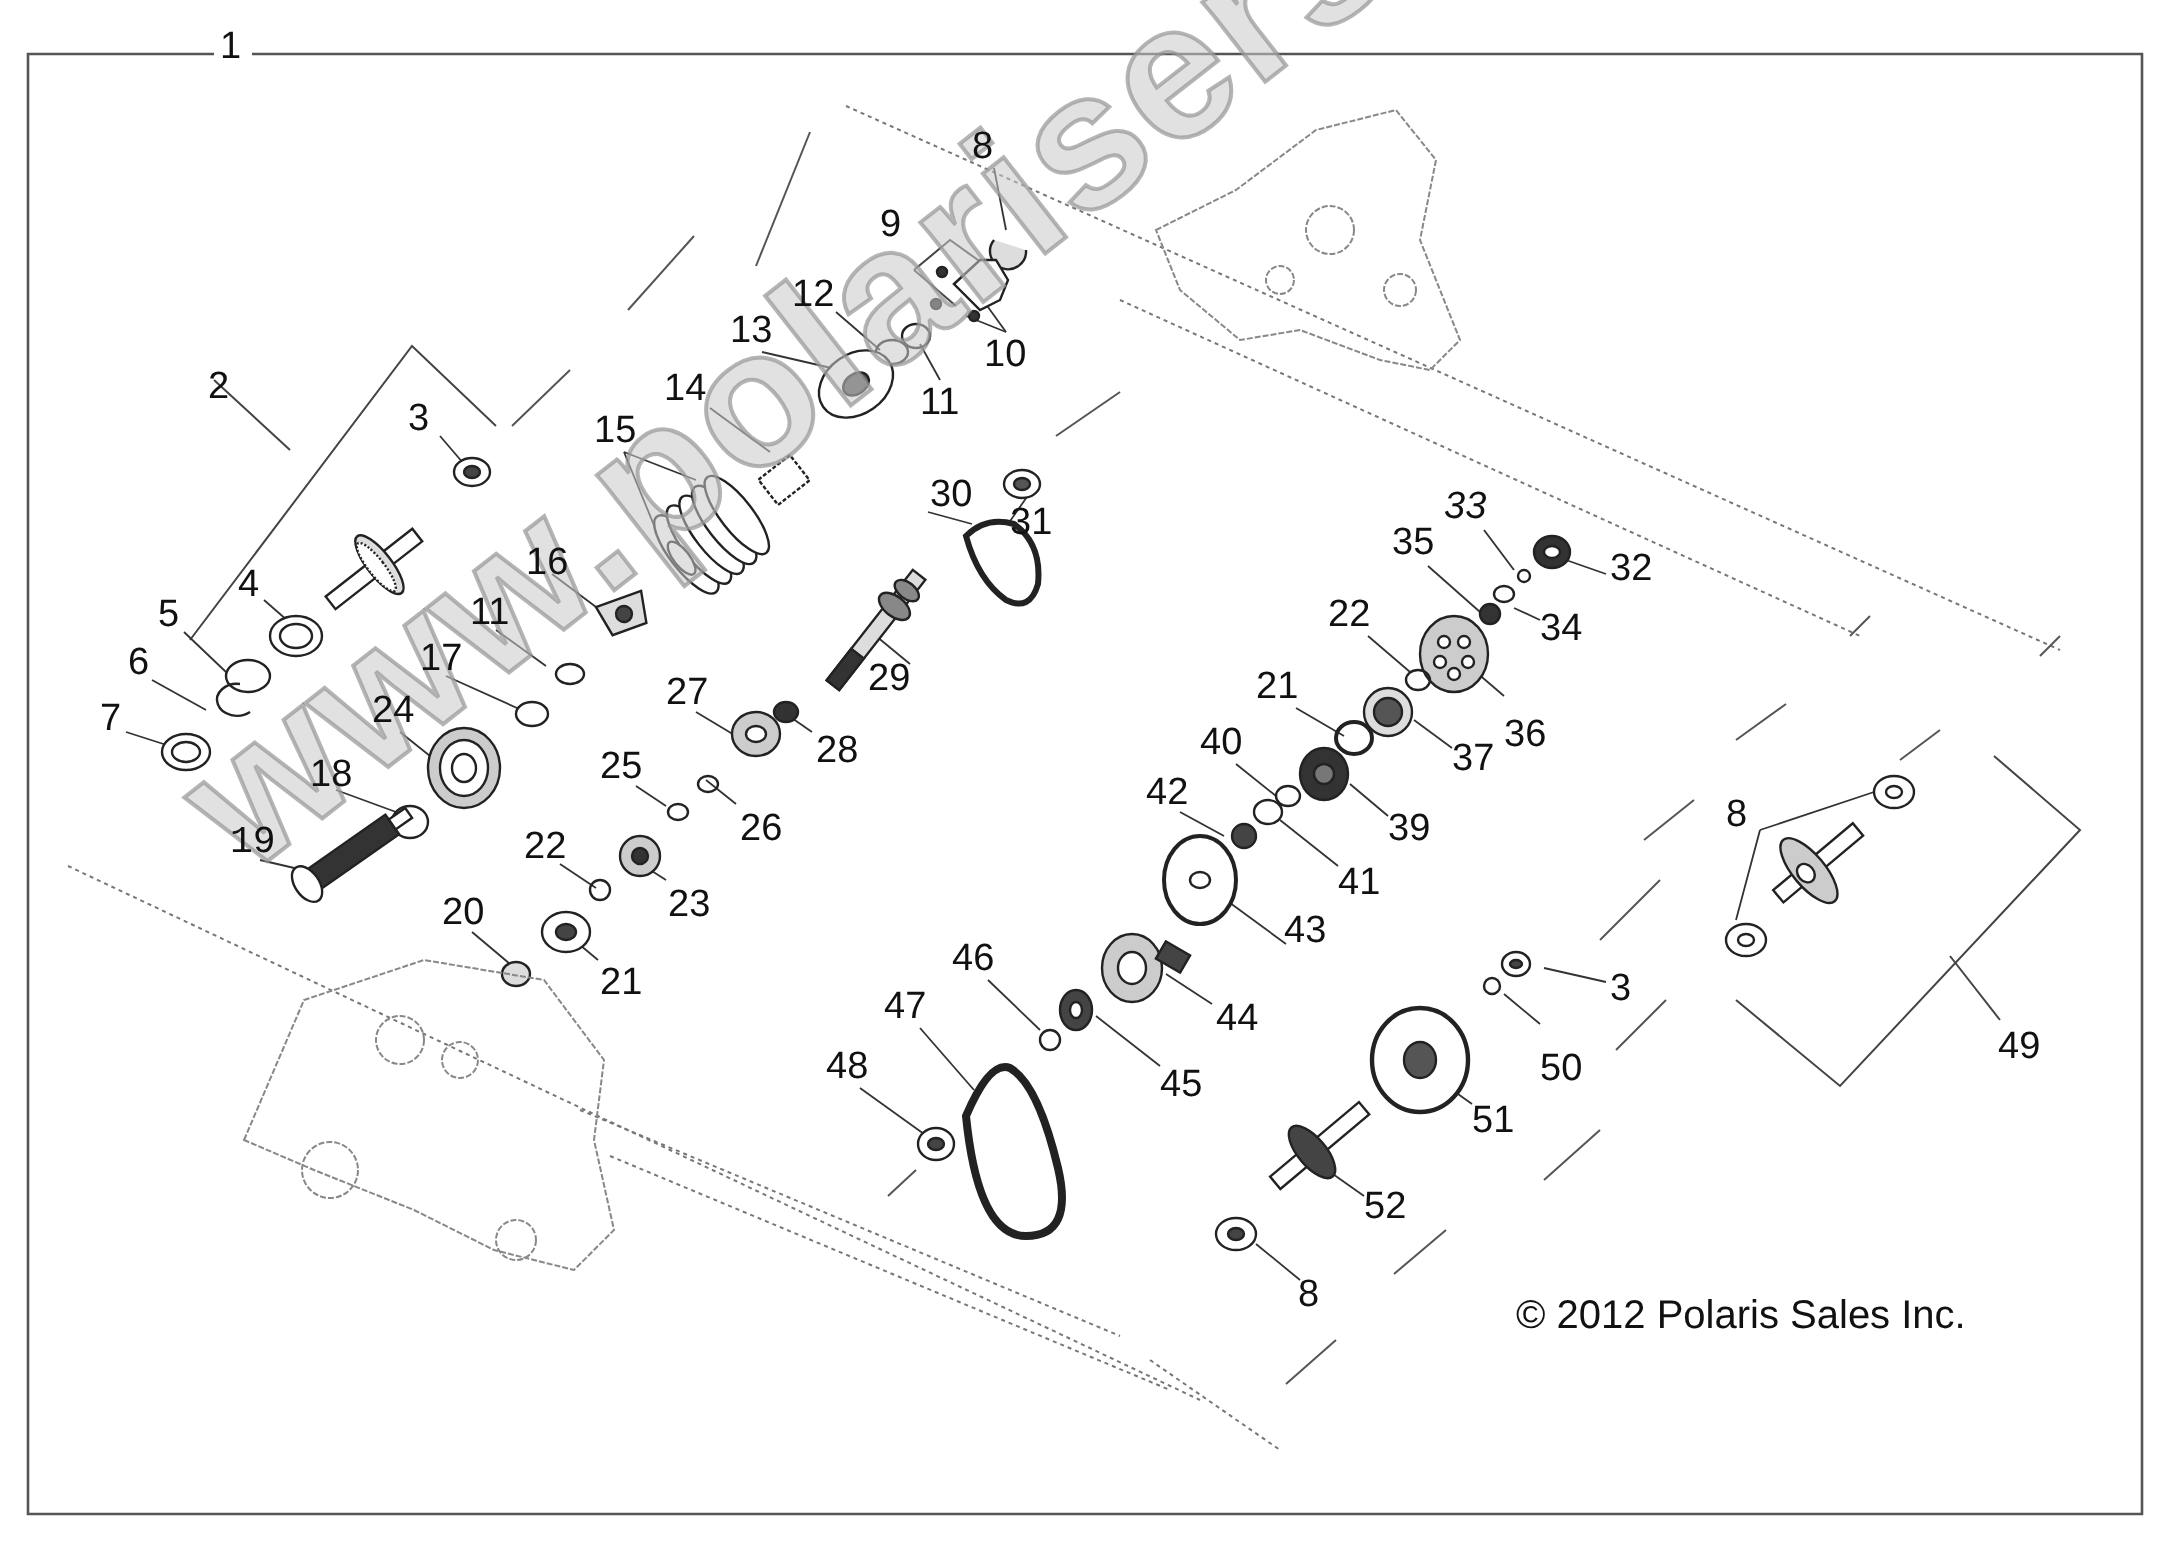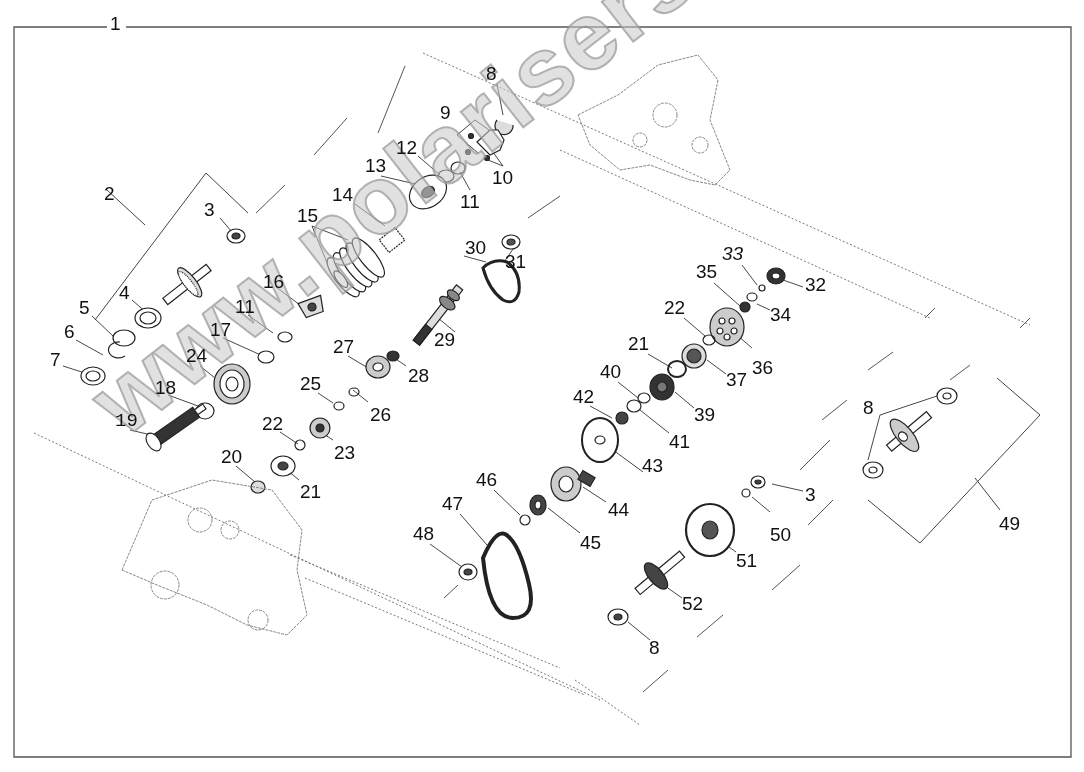--- a/index.html
+++ b/index.html
@@ -386,13 +386,14 @@
       <div class="callout" style="left: 413px; top: 524px;">48</div>
       <div class="callout" style="left: 805px; top: 485px;">3</div>
       <div class="callout" style="left: 770px; top: 509px; margin-top: 16px;">50</div>
       <div class="callout" style="left: 736px; top: 551px;">51</div>
       <div class="callout" style="left: 682px; top: 594px;">52</div>
       <div class="callout" style="left: 649px; top: 638px;">8</div>
       <div class="callout" style="left: 863px; top: 398px;">8</div>
       <div class="callout" style="left: 999px; top: 514px;">49</div>
     </div>
 
+  <div class="copyright">© 2012 Polaris Sales Inc.</div>
 </div>
 
 </body></html>

